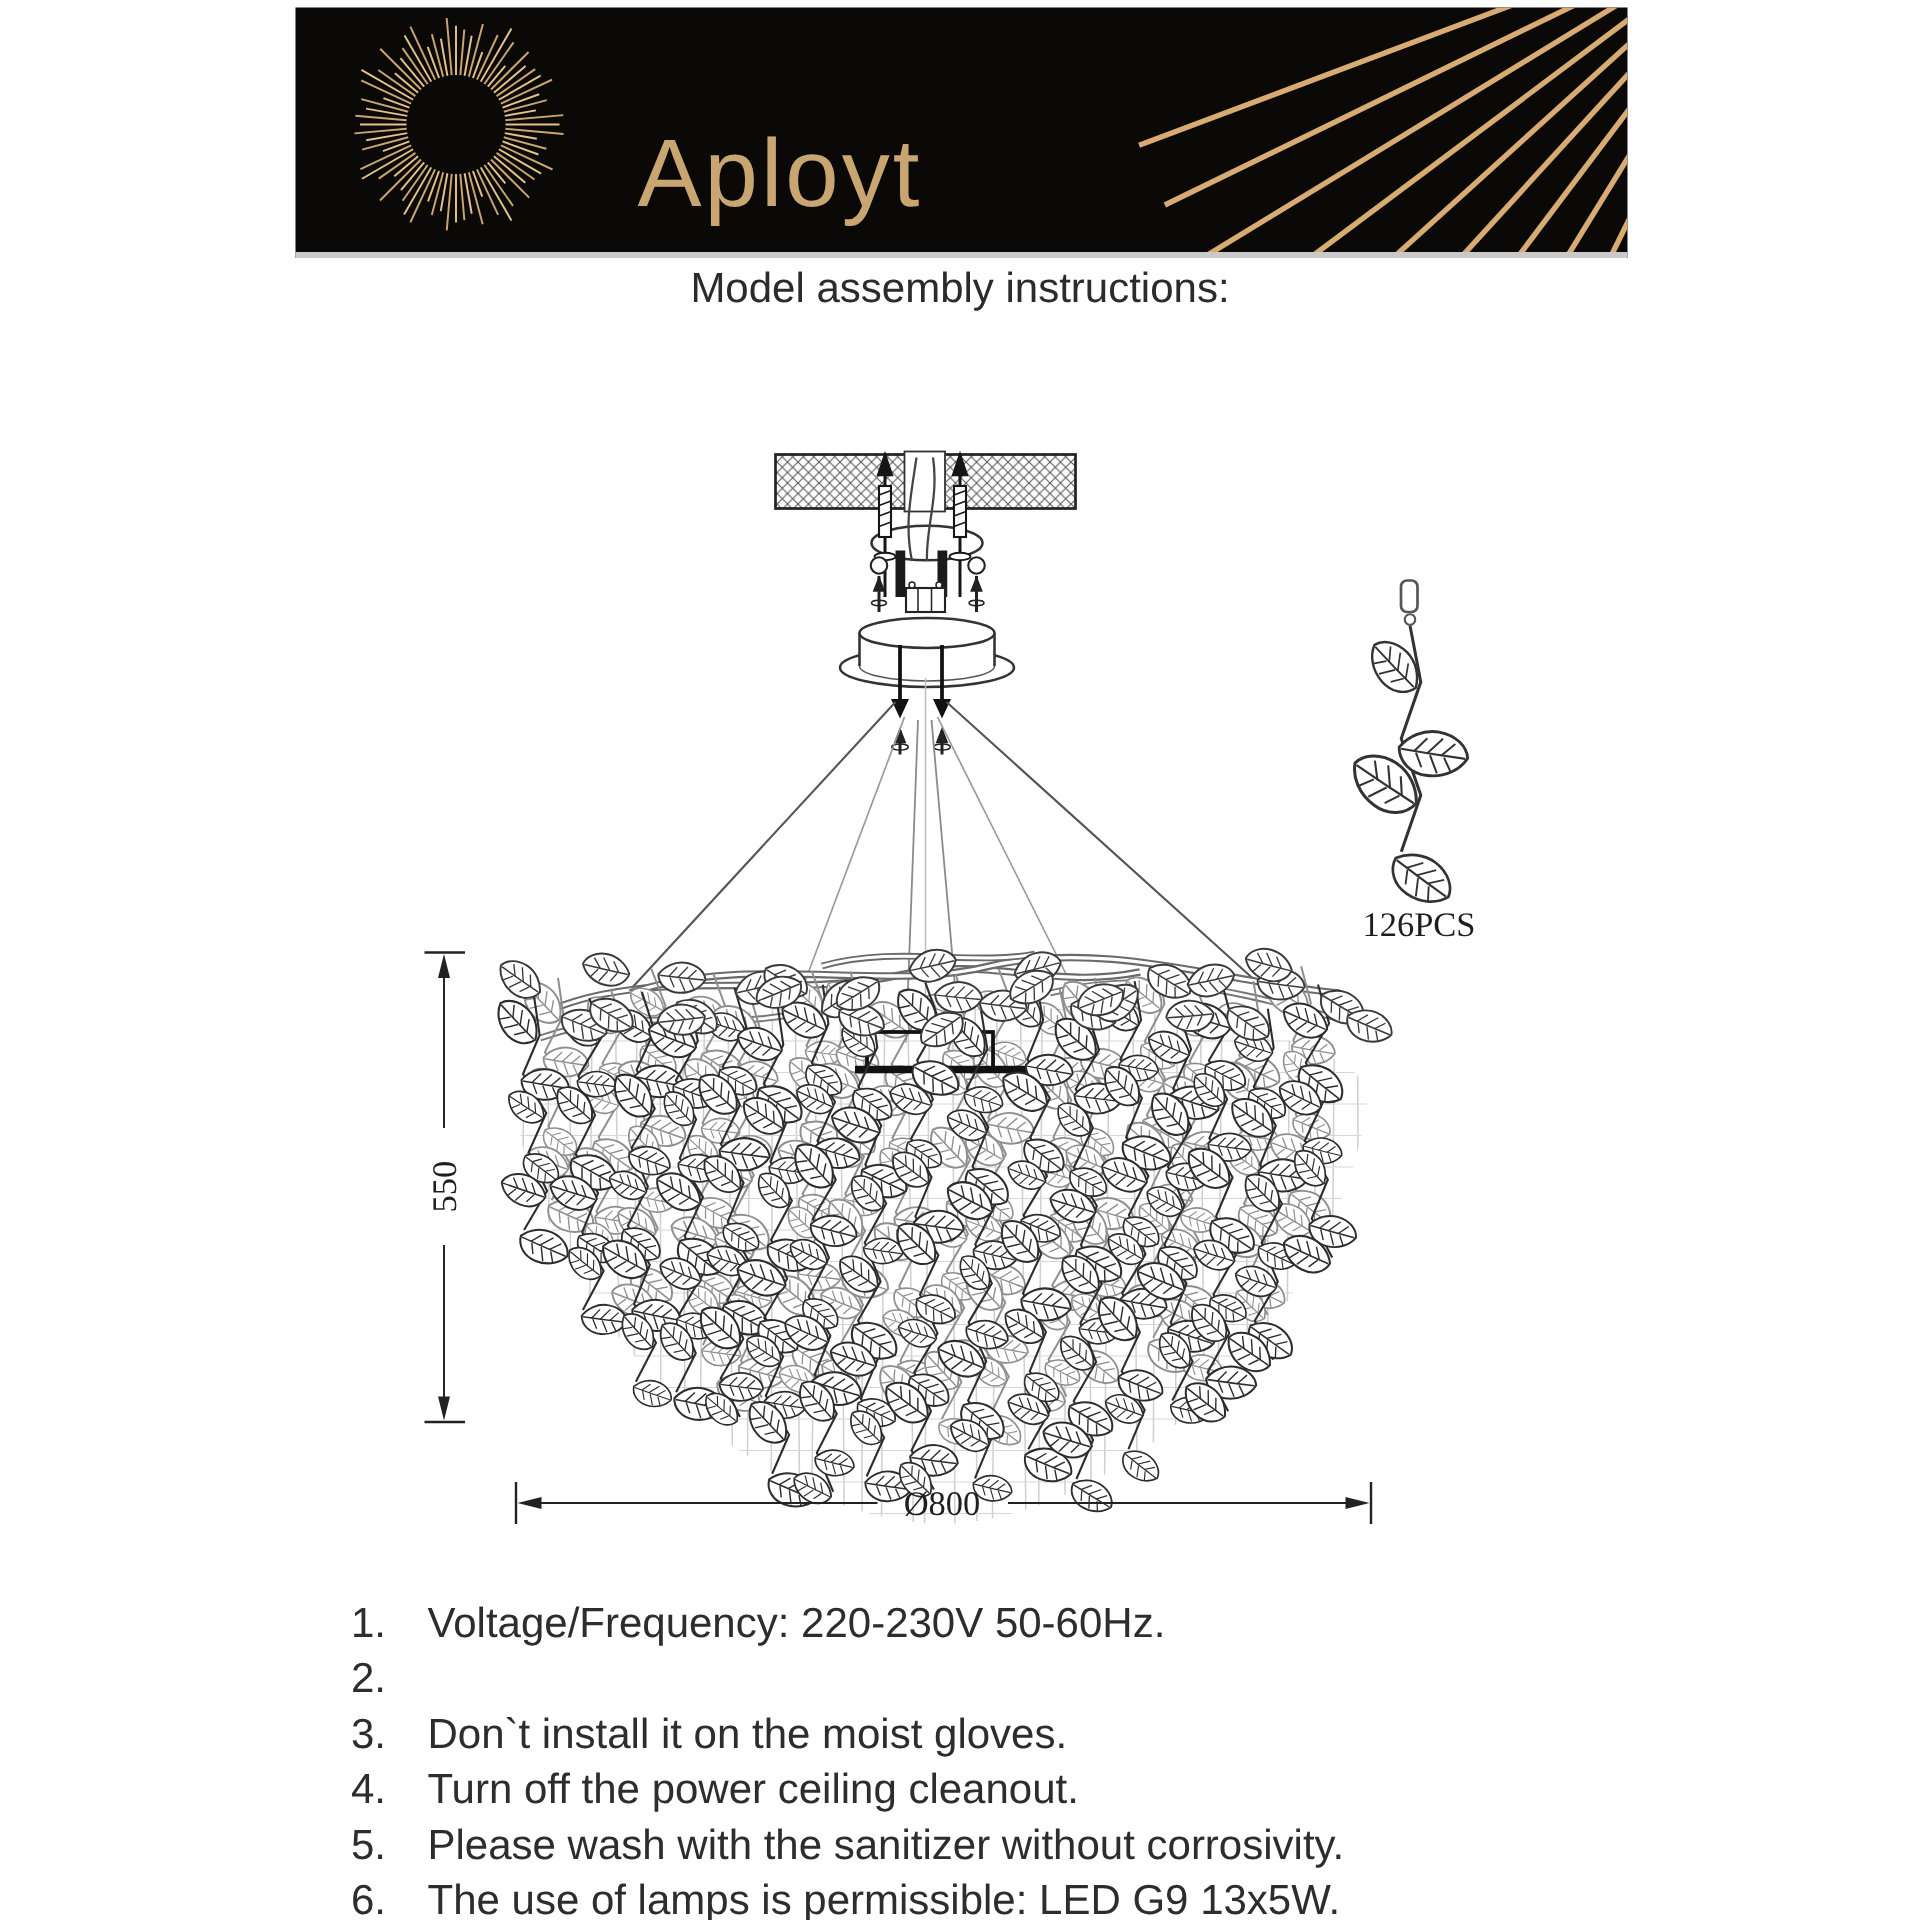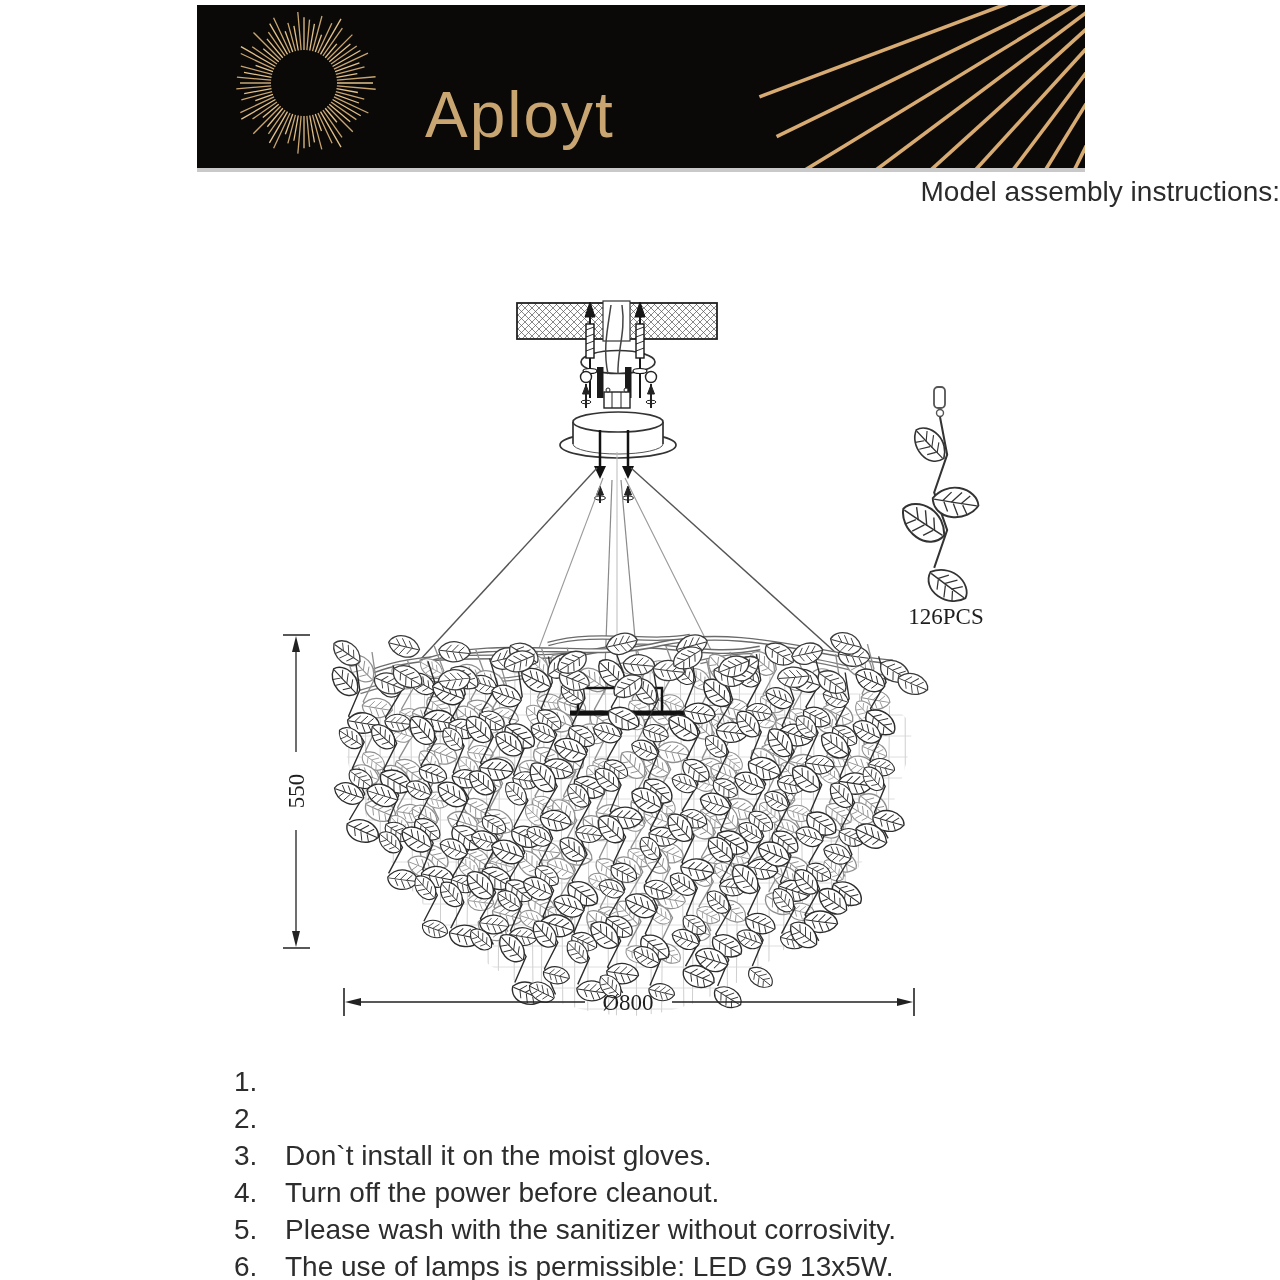--- a/index.html
+++ b/index.html
@@ -11,21 +11,21 @@
     position:absolute;left:197px;top:5px;width:888px;height:163px;
     background:#0b0908;border-bottom:4px solid #c9c9c9;overflow:hidden;
   }
   .banner svg{position:absolute;top:0;left:0;}
   .brand-name{
     position:absolute;left:228px;top:54px;
     font-size:64px;font-weight:300;letter-spacing:2px;color:#c9a671;
     font-family:"Liberation Sans",sans-serif;line-height:1;margin-top:24px;
   }
   .title-block{
-    position:absolute;left:0;top:174px;width:1280px;text-align:right;
+    position:absolute;left:0;top:174px;width:1280px;text-align:center;
     color:#2b2b2b;font-size:28px;line-height:36px;font-weight:400;
   }
   .diagram-svg{position:absolute;left:0;top:0;width:1280px;height:1280px;}
   .instructions{
     position:absolute;left:234px;top:1063px;width:860px;
     color:#2d2d2d;font-size:28px;
   }
   .li{display:flex;height:37px;align-items:center;}
   .li .num{width:51px;flex:0 0 51px;}
   .dim-label{font-family:"Liberation Serif",serif;font-size:23px;fill:#1e1e1e;}
@@ -723,31 +723,32 @@
         <use transform="translate(947.1817383854146,530.1) scale(-1.5462608270870448,1.5462608270870448) rotate(-28.806763004909037)" href="#leaf" color="#333333"></use>
         <use transform="translate(934.1843328773572,567.8000000000001) scale(1.381810924028884,1.381810924028884) rotate(41.386490216576895)" href="#leaf" color="#333333"></use>
       </g>
     <text class="pcs-label" x="946" y="624" text-anchor="middle">126PCS</text>
   </g>
 </svg>
 
 <div class="instructions">
   <div class="li">
     <span class="num">1.</span>
+    <span class="txt">Voltage/Frequency: 220-230V 50-60Hz.</span>
   </div>
   <div class="li">
     <span class="num">2.</span>
   </div>
   <div class="li">
     <span class="num">3.</span>
     <span class="txt">Don`t install it on the moist gloves.</span>
   </div>
   <div class="li">
     <span class="num">4.</span>
-    <span class="txt">Turn off the power before cleanout.</span>
+    <span class="txt">Turn off the power ceiling cleanout.</span>
   </div>
   <div class="li">
     <span class="num">5.</span>
     <span class="txt">Please wash with the sanitizer without corrosivity.</span>
   </div>
   <div class="li">
     <span class="num">6.</span>
     <span class="txt">The use of lamps is permissible: LED G9 13x5W.</span>
   </div>
 </div>

